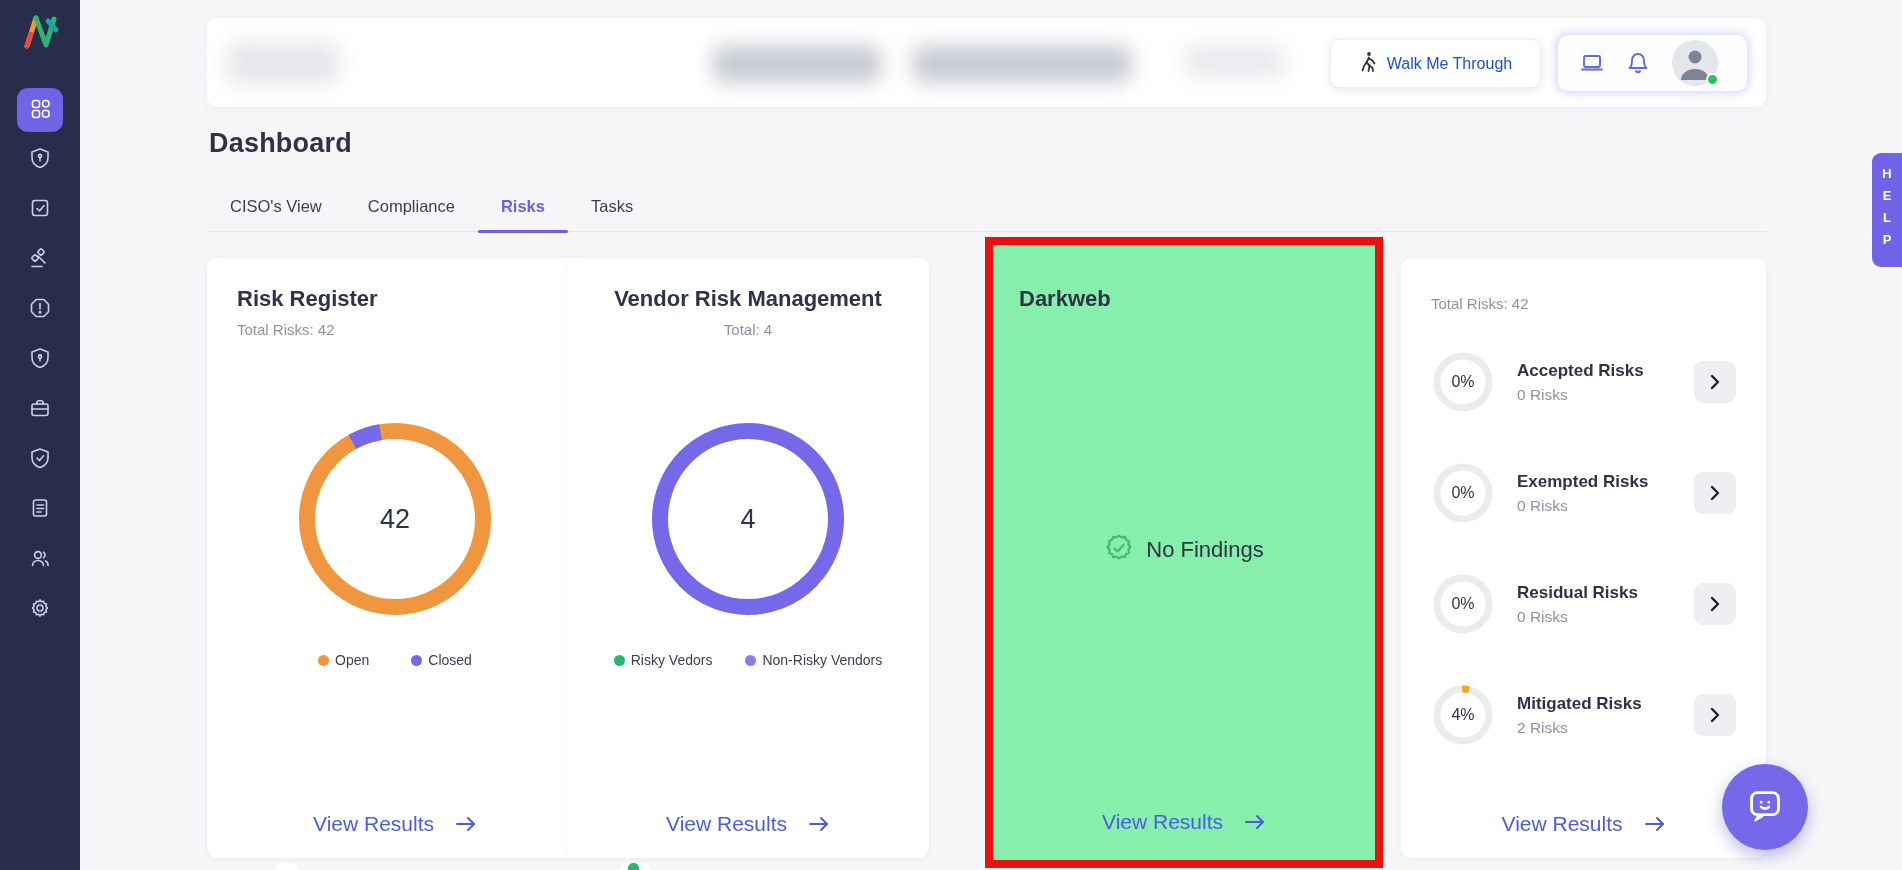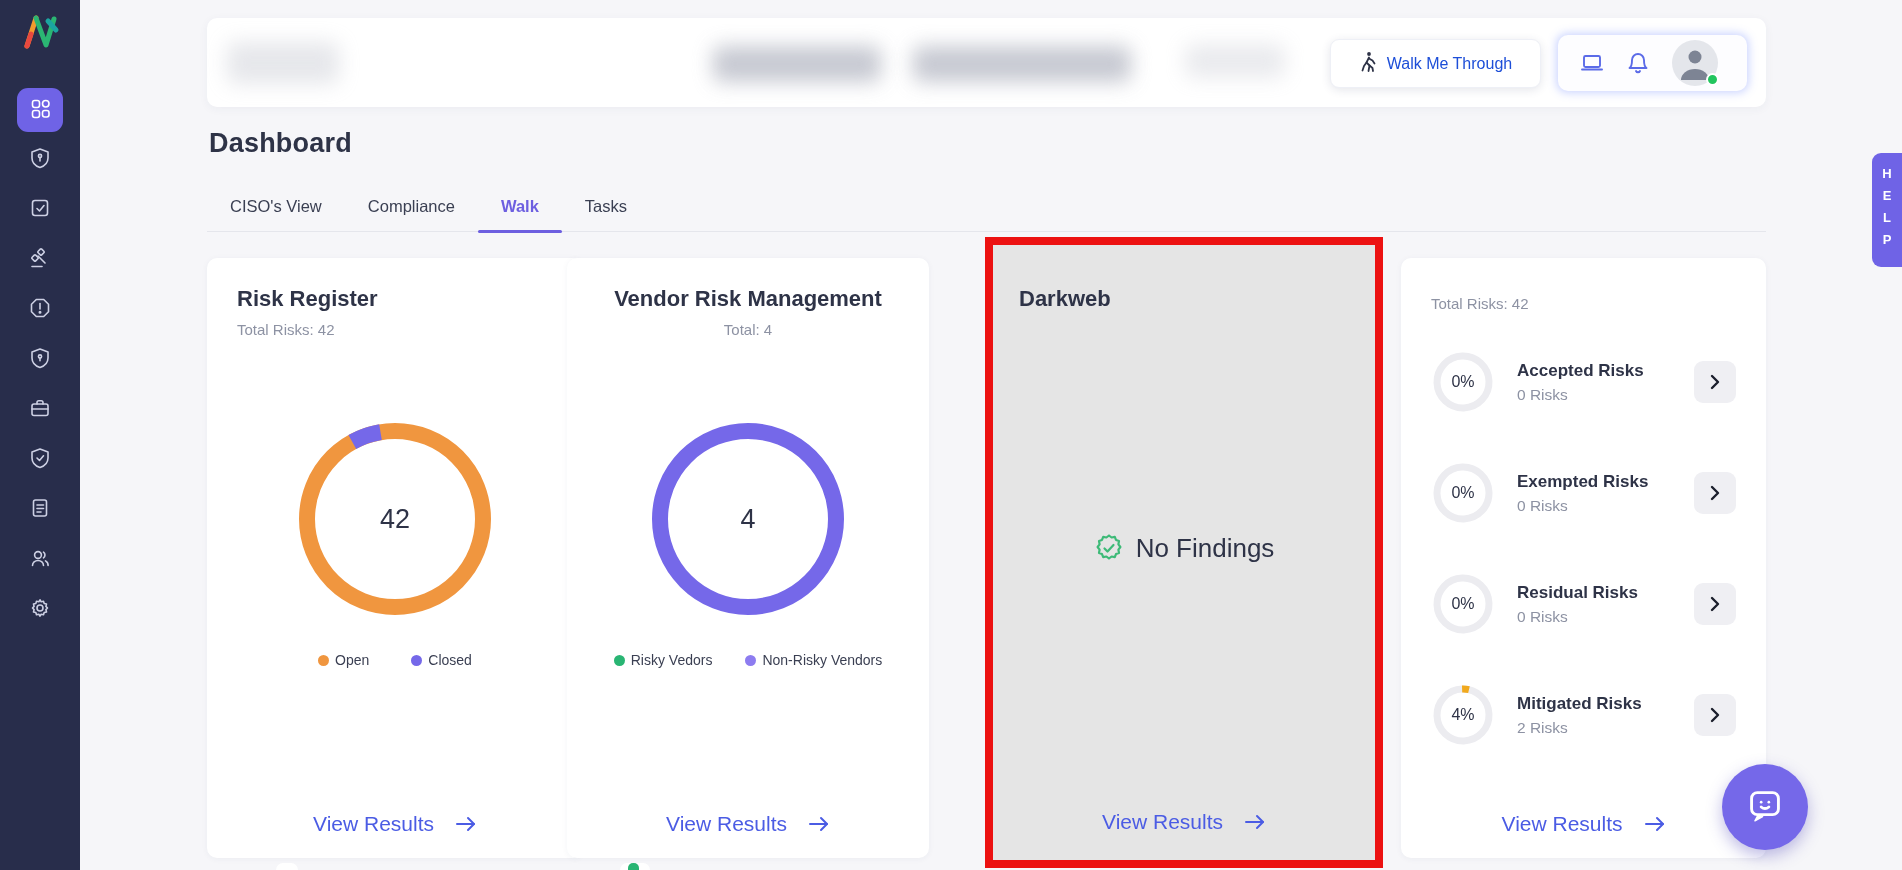--- a/index.html
+++ b/index.html
@@ -44,23 +44,23 @@
   .view-results { position:absolute; bottom:22px; left:0; width:100%; display:flex; align-items:center; justify-content:center; gap:21px; font-size:21px; font-weight:500; color:#4b5ce4; cursor:pointer; }
 
   .donut-wrap { position:relative; width:194px; height:194px; margin:84px auto 0 auto; }
   .donut-wrap svg { transform:rotate(-90deg); }
   .donut-center { position:absolute; inset:0; display:flex; align-items:center; justify-content:center; font-size:27px; color:#2e3347; }
   .legend { display:flex; justify-content:center; gap:42px; margin-top:36px; }
   .legend-item { display:flex; align-items:center; gap:6px; font-size:14px; color:#3a3f52; }
   .dot { width:11px; height:11px; border-radius:50%; }
 
   
-  .red-frame { position:absolute; left:985px; top:237px; width:398px; height:631px; border:8px solid #ec1111; background:#e5e5e5; z-index:3; }
+  .red-frame { position:absolute; left:985px; top:237px; width:398px; height:631px; border:8px solid #ec1111; background:#86efac; z-index:3; }
   .darkweb-inner { position:relative; width:100%; height:100%; padding:41px 26px; }
-  .no-findings { position:absolute; top:288px; left:0; width:100%; display:flex; align-items:flex-start; justify-content:center; gap:12px; font-size:26px; font-weight:500; color:#2e3347; }
+  .no-findings { position:absolute; top:288px; left:0; width:100%; display:flex; align-items:flex-end; justify-content:center; gap:12px; font-size:22px; font-weight:500; color:#2e3347; }
 
   
   .rt-rows { margin-top:38px; display:flex; flex-direction:column; gap:47px; }
   .rt-row { display:flex; align-items:center; height:64px; }
   .rt-circ { position:relative; width:64px; height:64px; flex:0 0 64px; }
   .rt-circ svg { transform:rotate(-92deg); }
   .rt-pct { position:absolute; inset:0; display:flex; align-items:center; justify-content:center; font-size:16px; color:#2e3347; }
   .rt-texts { margin-left:22px; flex:1; }
   .rt-label { font-size:17px; font-weight:600; color:#2e3347; }
   .rt-count { font-size:15.5px; color:#8d92a3; margin-top:5px; }
@@ -236,21 +236,21 @@
       </div>
       <span class="online-dot"></span>
     </div>
   </div>
 </div>
 
 <div class="page-title">Dashboard</div>
 <div class="tabs">
   <div class="tab">CISO's View</div>
   <div class="tab">Compliance</div>
-  <div class="tab active">Walk</div>
+  <div class="tab active">Risks</div>
   <div class="tab">Tasks</div>
 </div>
 
 <div class="card" style="left:207px; width:376px;">
   <div class="card-title">Risk Register</div>
   <div class="card-sub">Total Risks: 42</div>
   <div class="donut-wrap">
     <svg width="194" height="194" viewBox="0 0 194 194">
       <circle cx="97" cy="97" r="88" fill="none" stroke="#f0963f" stroke-width="16"></circle>
       <circle cx="97" cy="97" r="88" fill="none" stroke="#7568e9" stroke-width="16" stroke-dasharray="30 523" stroke-dashoffset="0" transform="rotate(-29 97 97)"></circle>

